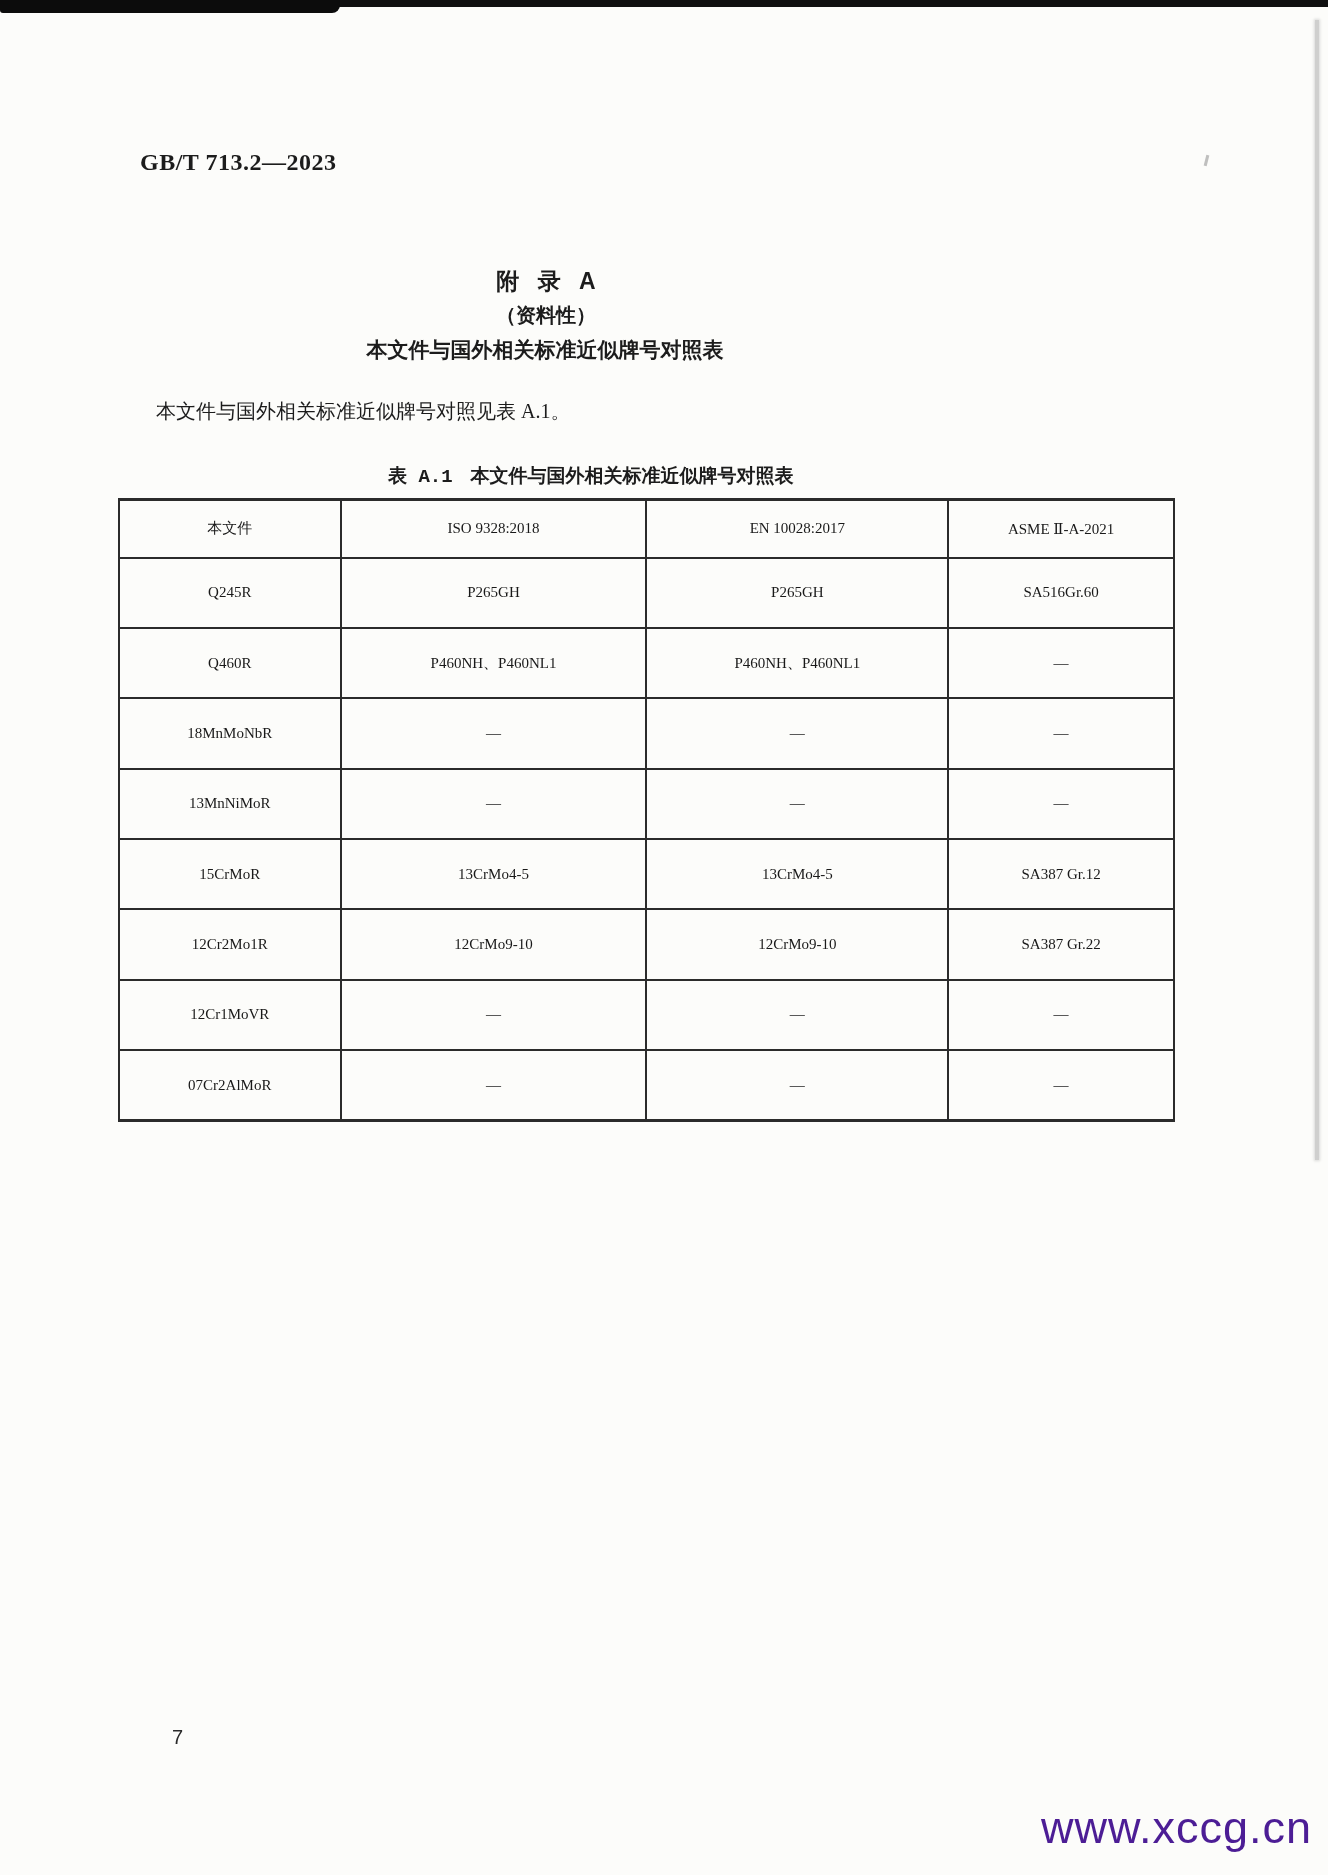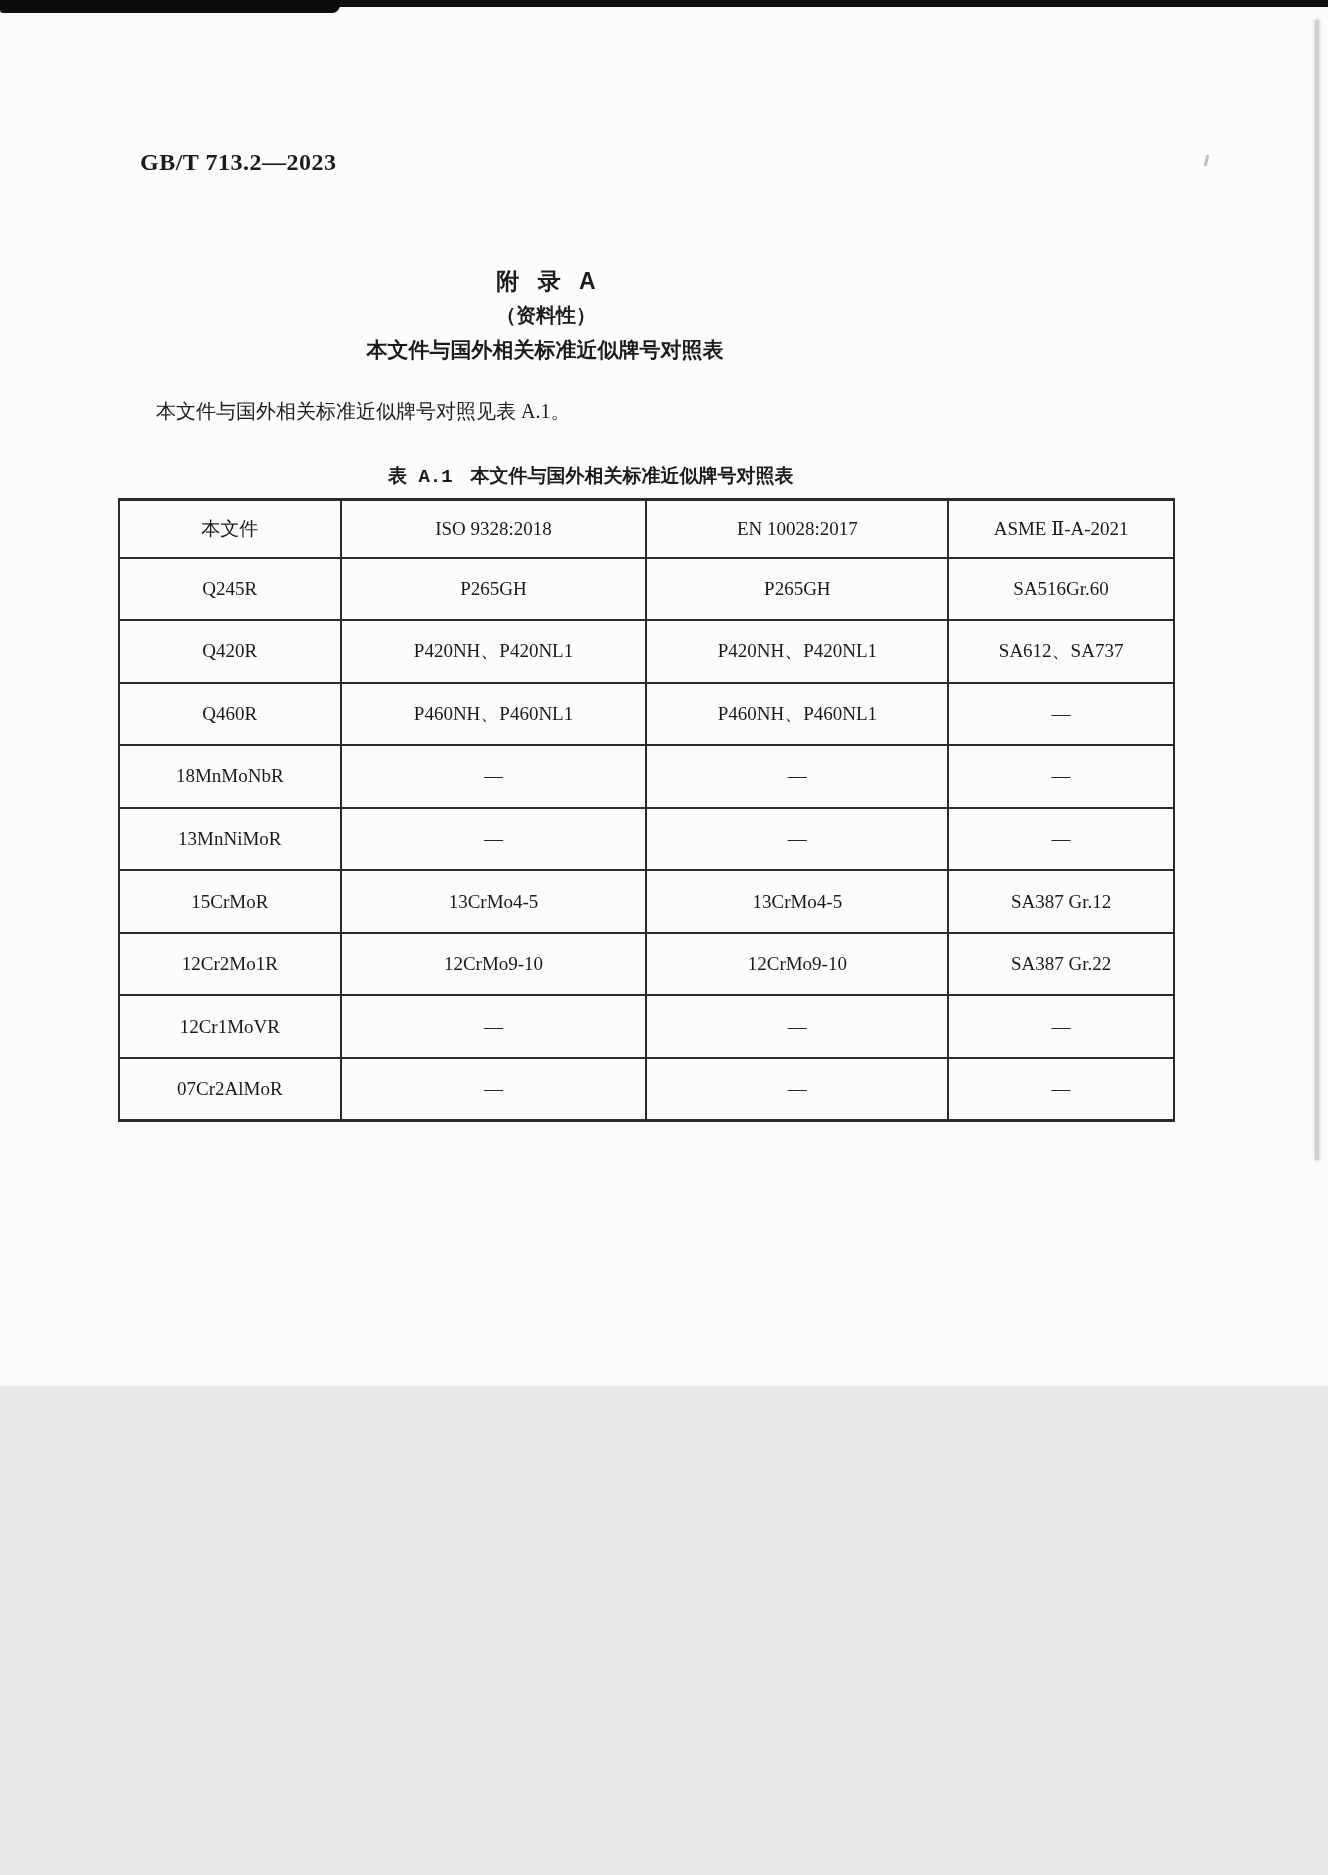--- a/index.html
+++ b/index.html
@@ -3,21 +3,21 @@
 <meta charset="utf-8">
 <style>
   html, body {
     margin: 0;
     padding: 0;
     background: #e9e9e7;
   }
   .page {
     position: relative;
     width: 1328px;
-    height: 1386px;
+    height: 1875px;
     background: #fcfcfa;
     overflow: hidden;
     font-family: "Liberation Serif", "DejaVu Serif", serif;
     color: #1c1c1c;
   }
   
   .scan-top-bar {
     position: absolute; top: 0; left: 0;
     width: 100%; height: 7px;
     background: #101010;
@@ -82,21 +82,21 @@
     font-size: 19px; font-weight: 700;
     font-family: Liberation Mono, monospace;
   }
   .table-caption .cap-text { margin-left: 18px; }
   
   table.cmp {
     position: absolute; left: 118px; top: 498px;
     width: 1057px; height: 624px;
     border-collapse: collapse;
     table-layout: fixed;
-    font-size: 19px;
+    font-size: 15px;
     font-family: "Liberation Serif", "DejaVu Serif", serif;
     color: #191919;
   }
   table.cmp, table.cmp th, table.cmp td {
     border: 2px solid #2b2b2b;
   }
   table.cmp { border-top-width: 3px; border-bottom-width: 3px; }
   table.cmp th, table.cmp td {
     text-align: center;
     vertical-align: middle;
@@ -166,26 +166,20 @@
         </tr>
     </thead>
     <tbody>
         <tr>
           <td>Q245R</td>
           <td>P265GH</td>
           <td>P265GH</td>
           <td>SA516Gr.60</td>
         </tr>
         <tr>
-          <td>Q420R</td>
-          <td>P420NH、P420NL1</td>
-          <td>P420NH、P420NL1</td>
-          <td>SA612、SA737</td>
-        </tr>
-        <tr>
           <td>Q460R</td>
           <td>P460NH、P460NL1</td>
           <td>P460NH、P460NL1</td>
           <td>—</td>
         </tr>
         <tr>
           <td>18MnMoNbR</td>
           <td>—</td>
           <td>—</td>
           <td>—</td>

